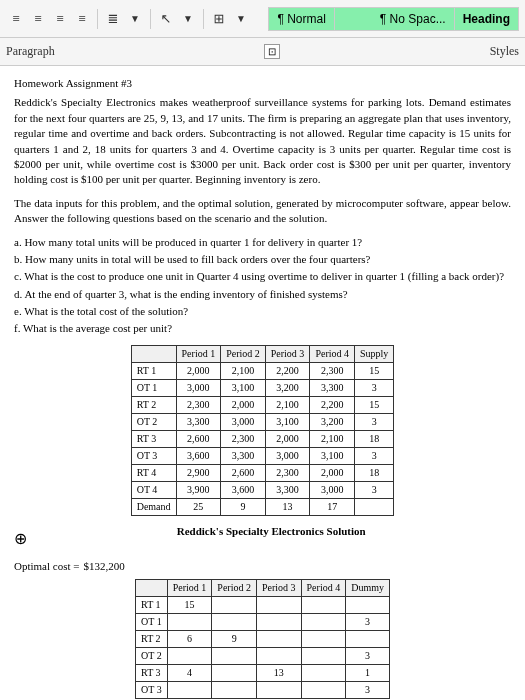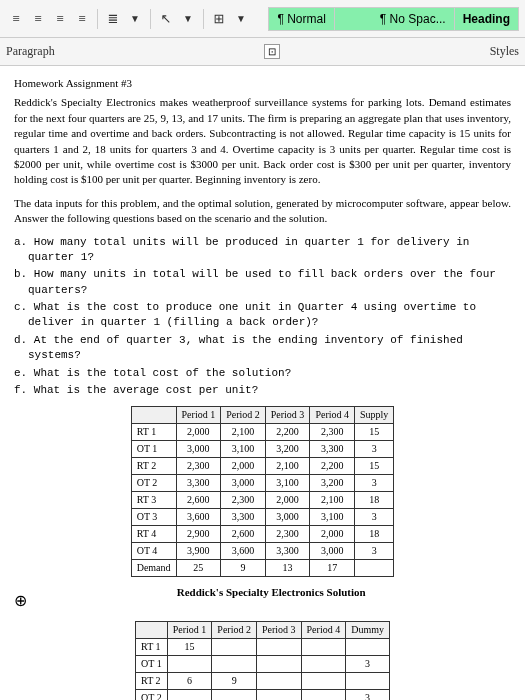--- a/index.html
+++ b/index.html
@@ -124,21 +124,20 @@
       text-align: justify;
     }
 
     .questions {
       margin-bottom: 8px;
     }
     .question-item {
       margin-bottom: 2px;
       text-indent: -14px;
       padding-left: 14px;
-      font-family: Liberation Mono, monospace;
     }
 
     
     .table-container {
       margin: 8px 0;
       text-align: center;
     }
     .table-title {
       font-weight: bold;
       font-size: 11px;
@@ -324,20 +323,24 @@
           </tr>
         </tbody>
     </table>
   </div>
 
   <div class="solution-container">
     <div style="display:flex; align-items:center; margin-bottom:4px;">
       <span class="crosshair-icon">⊕</span>
       <span class="solution-title" style="flex:1;">Reddick's Specialty Electronics Solution</span>
     </div>
+    <div style="display:flex; align-items:center; gap:4px;">
+      <span class="optimal-cost">Optimal cost =</span>
+      <span class="optimal-cost">$132,200</span>
+    </div>
     <table style="margin-top:2px;">
       <thead>
         <tr>
           <th></th>
           <th>Period 1</th>
           <th>Period 2</th>
           <th>Period 3</th>
           <th>Period 4</th>
           <th>Dummy</th>
         </tr>

